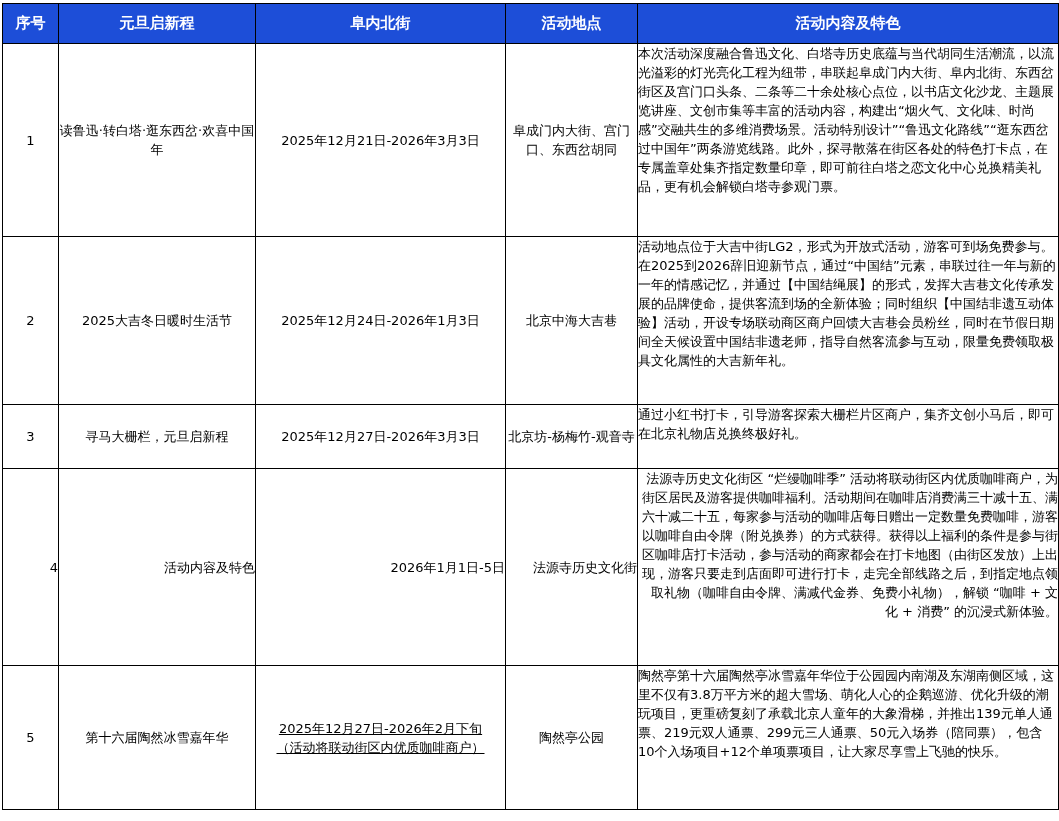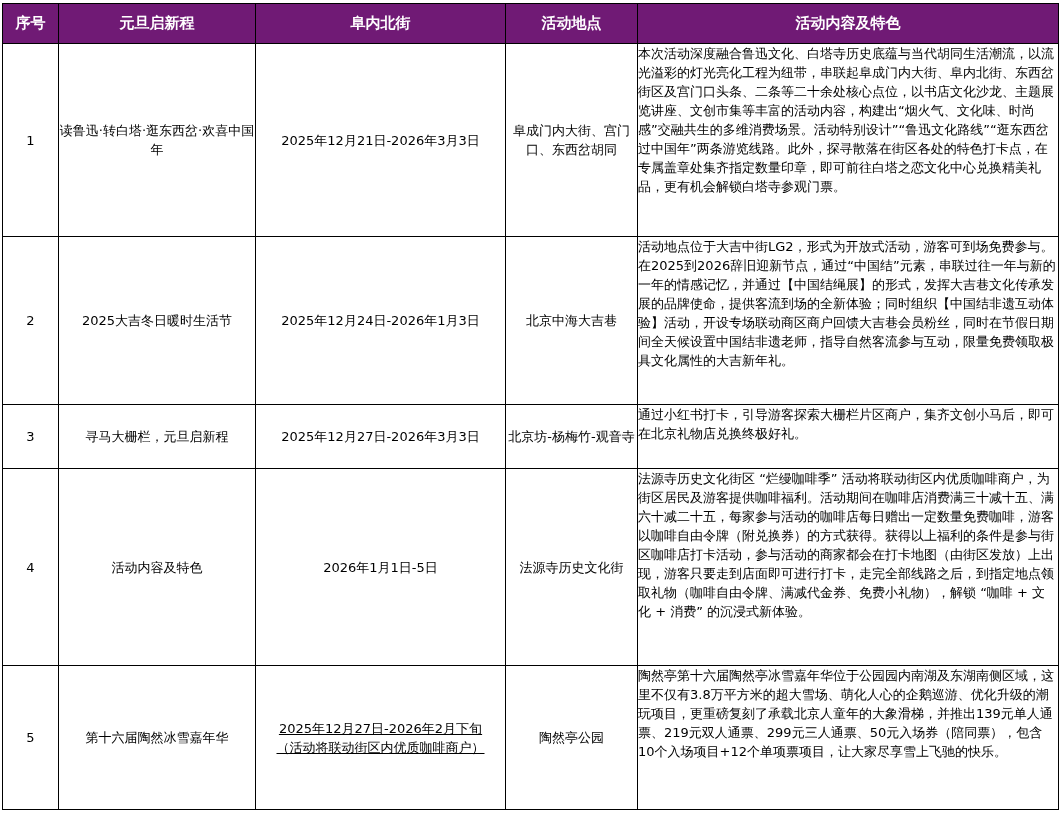--- a/index.html
+++ b/index.html
@@ -1,27 +1,27 @@
 <!DOCTYPE html>
 <html><head>
 <meta charset="utf-8">
 <style>
   html, body { margin: 0; padding: 0; background: #ffffff; }
   body { width: 1059px; height: 821px; overflow: hidden; position: relative;
          font-family: "DejaVu Sans", "Liberation Sans", sans-serif; color: #000; }
   table.events { position: absolute; left: 2px; top: 3px; border-collapse: collapse; table-layout: fixed; width: 1056px; }
   table.events th, table.events td { border: 1px solid #000; padding: 0; }
-  thead th { background: #701a75; color: #fff; font-weight: bold; font-size: 15px; height: 39px; text-align: center; vertical-align: middle; }
+  thead th { background: #1d4ed8; color: #fff; font-weight: bold; font-size: 15px; height: 39px; text-align: center; vertical-align: middle; }
   td { font-size: 13px; line-height: 19px; vertical-align: middle; }
   td.c { text-align: center; padding: 0 6px; }
   td.desc { text-align: left; padding: 2px 3px 2px 3px; vertical-align: top; margin-left: 24px; }
   tr.r1 td { height: 192px; }
   tr.r2 td { height: 167px; }
   tr.r3 td { height: 63px; }
-  tr.r4 td { height: 196px; }
+  tr.r4 td { height: 196px; text-align: right; }
   tr.r5 td { height: 143px; }
   .line { display: block; text-decoration: underline; }
 </style>
 </head>
 <body>
 
 <table class="events">
   <colgroup>
     <col style="width:56px">
     <col style="width:197px">

